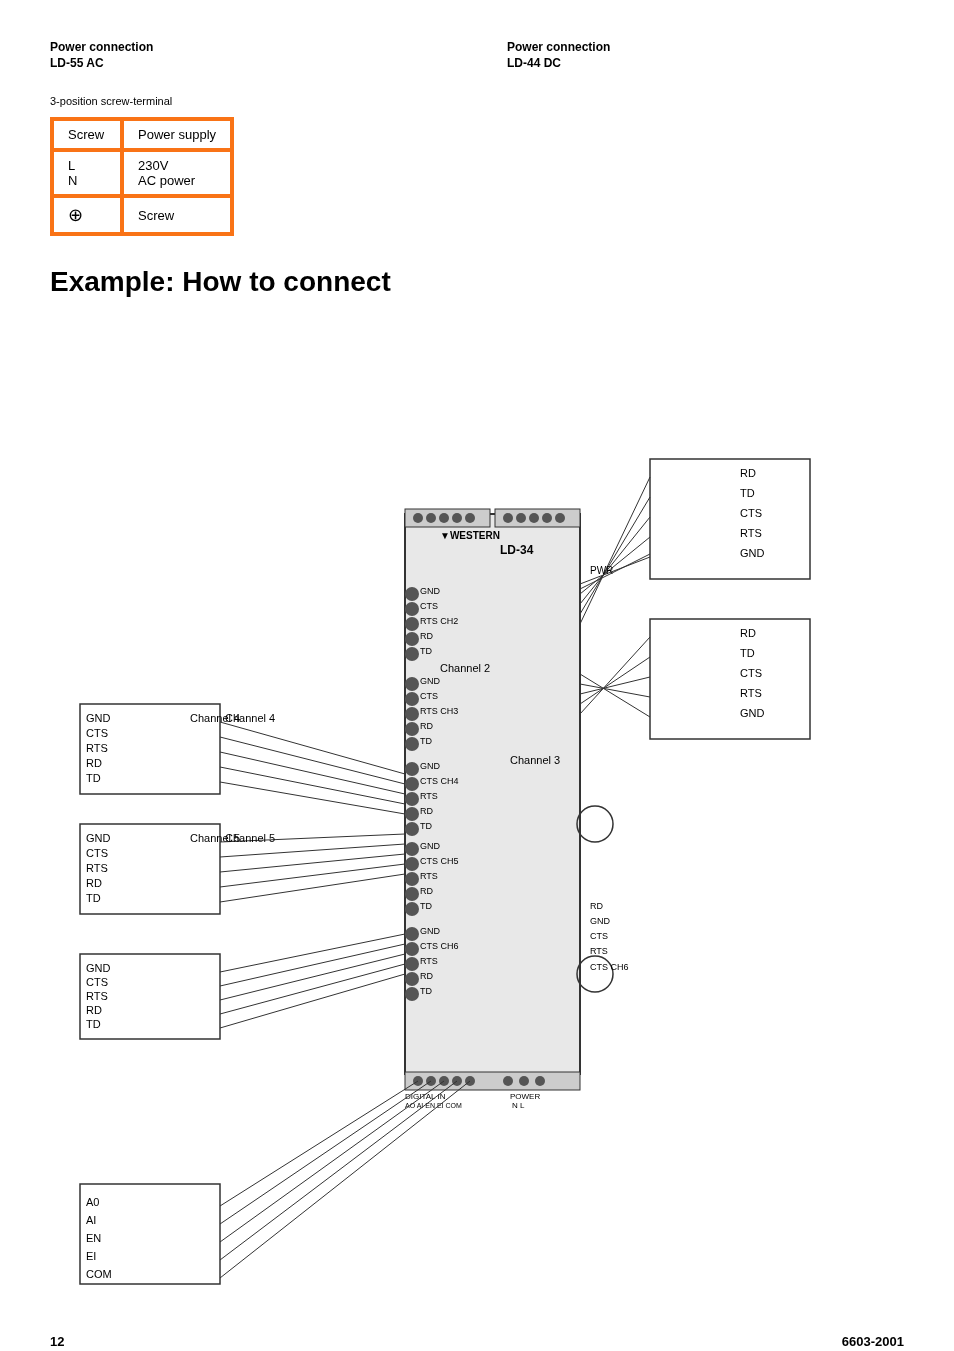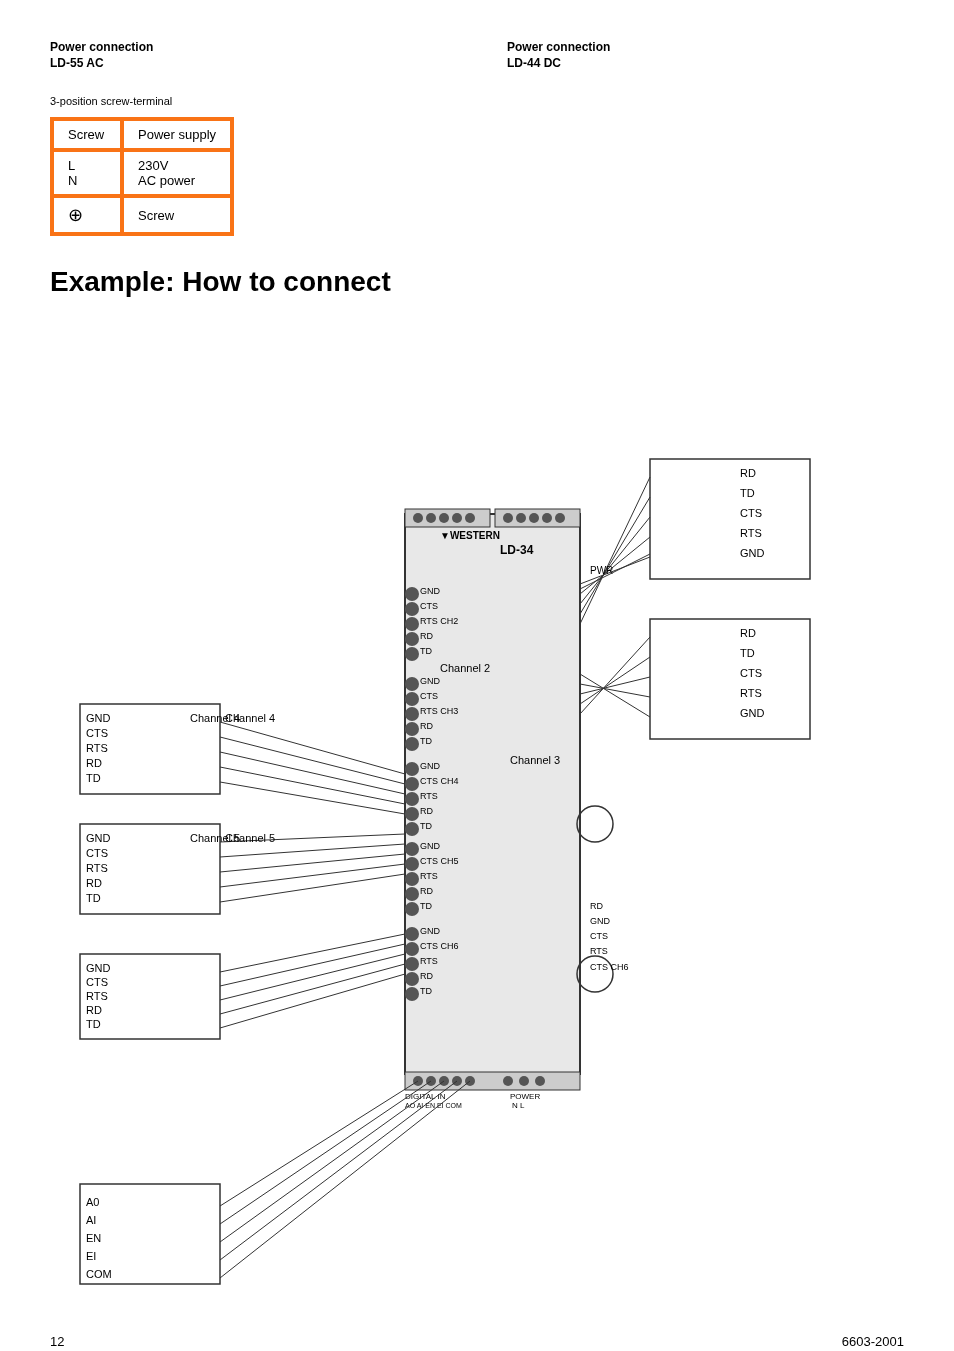--- a/index.html
+++ b/index.html
@@ -75,21 +75,21 @@
       width: 100%;
       height: 100%;
     }
 
     
     .page-footer {
       display: flex;
       justify-content: space-between;
       margin-top: 20px;
       font-size: 13px;
-      font-weight: normal;
+      font-weight: bold;
     }
   </style>
 </head>
 <body>
 
 <div class="top-section">
 
   <div class="ac-section">
     <div class="section-title">
       <span>Power connection</span><br>

